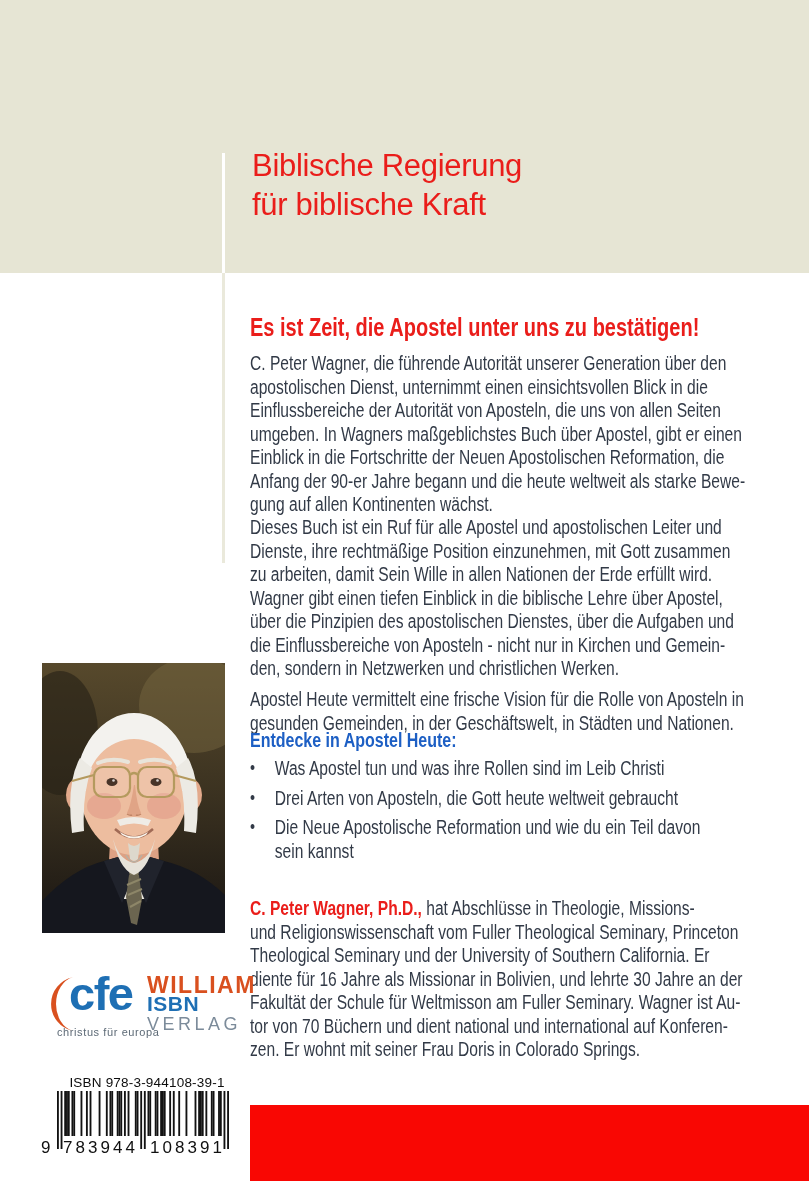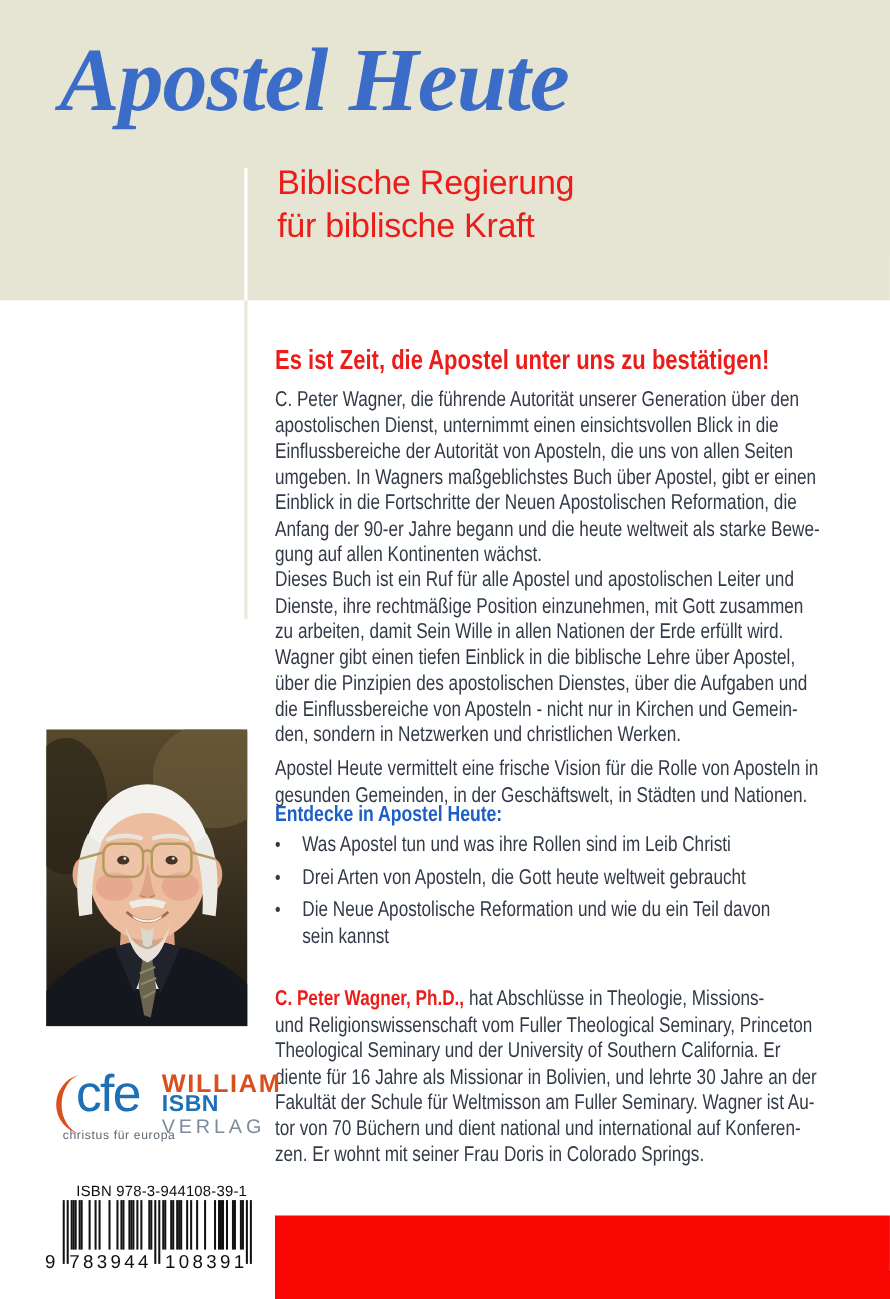--- a/index.html
+++ b/index.html
@@ -39,21 +39,21 @@
   .bullets .b-text { white-space:pre; }
   .bio { position:absolute; left:250px; top:897px; margin:0; font-size:19.5px;
          line-height:23.5px; color:var(--body-dark,#323a47); white-space:pre; }
   .bio-lead { color:var(--text-red,#ea1d1a); font-weight:700; }
   .bio-rest::before { content:"\A"; }
   
   .photo { position:absolute; left:42px; top:663px; width:183px; height:270px; }
   
   .cfe { position:absolute; left:44px; top:974px; width:110px; height:70px; }
   .cfe-crescent { position:absolute; left:0; top:1px; }
-  .cfe-text { position:absolute; left:25px; top:-8px; font-size:47px; font-weight:400;
+  .cfe-text { position:absolute; left:25px; top:-8px; font-size:47px; font-weight:700;
               color:var(--cfe-blue,#1e6fb4); letter-spacing:-1.5px; white-space:pre; }
   .cfe-tagline { position:absolute; left:13px; top:52px; font-size:11px;
                  color:#5d6a76; letter-spacing:0.6px; white-space:pre; }
   .wcv { position:absolute; left:147px; top:976px; }
   .wcv-1 { font-size:23px; font-weight:700; color:var(--cfe-orange,#d9501f);
            letter-spacing:1.5px; line-height:18px; white-space:pre; }
   .wcv-2 { font-size:21px; font-weight:700; color:var(--cfe-blue,#1e6fb4);
            letter-spacing:0.5px; line-height:20px; white-space:pre; }
   .wcv-3 { font-size:18px; font-weight:400; color:var(--verlag-gray,#7c8b9a);
            letter-spacing:3.5px; line-height:21px; white-space:pre; }
@@ -66,21 +66,20 @@
   
   .red-block { position:absolute; left:250px; top:1105px; width:559px; height:76px;
                background:var(--block-red,#f90703); }
 </style>
 </head>
 <body>
 
 <div class="page">
 
   <div class="band"></div>
-  <h1 class="title">Apostel Heute</h1>
   <div class="header-divider"></div>
   <div class="subtitle">Biblische Regierung
 für biblische Kraft</div>
   <div class="body-divider"></div>
 
   <h2 class="headline squeeze">Es ist Zeit, die Apostel unter uns zu bestätigen!</h2>
   <p class="para squeeze" id="p1">C. Peter Wagner, die führende Autorität unserer Generation über den
 apostolischen Dienst, unternimmt einen einsichtsvollen Blick in die
 Einflussbereiche der Autorität von Aposteln, die uns von allen Seiten
 umgeben. In Wagners maßgeblichstes Buch über Apostel, gibt er einen

